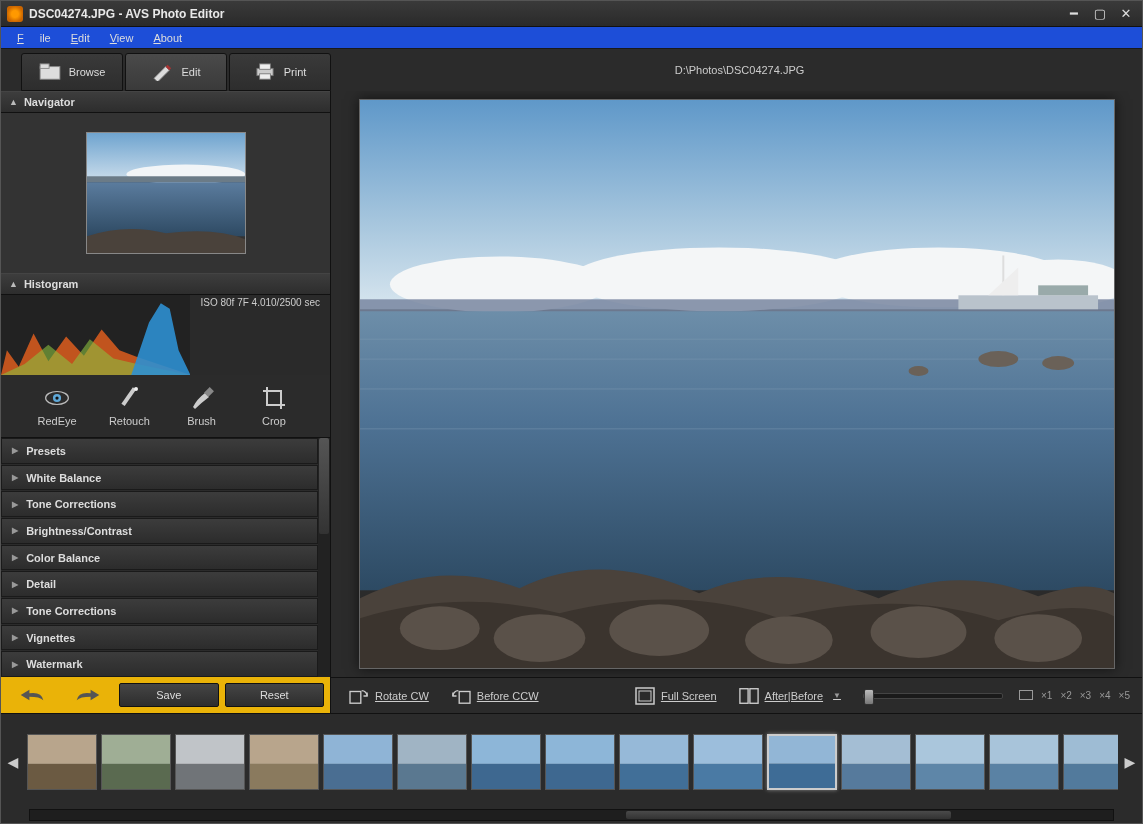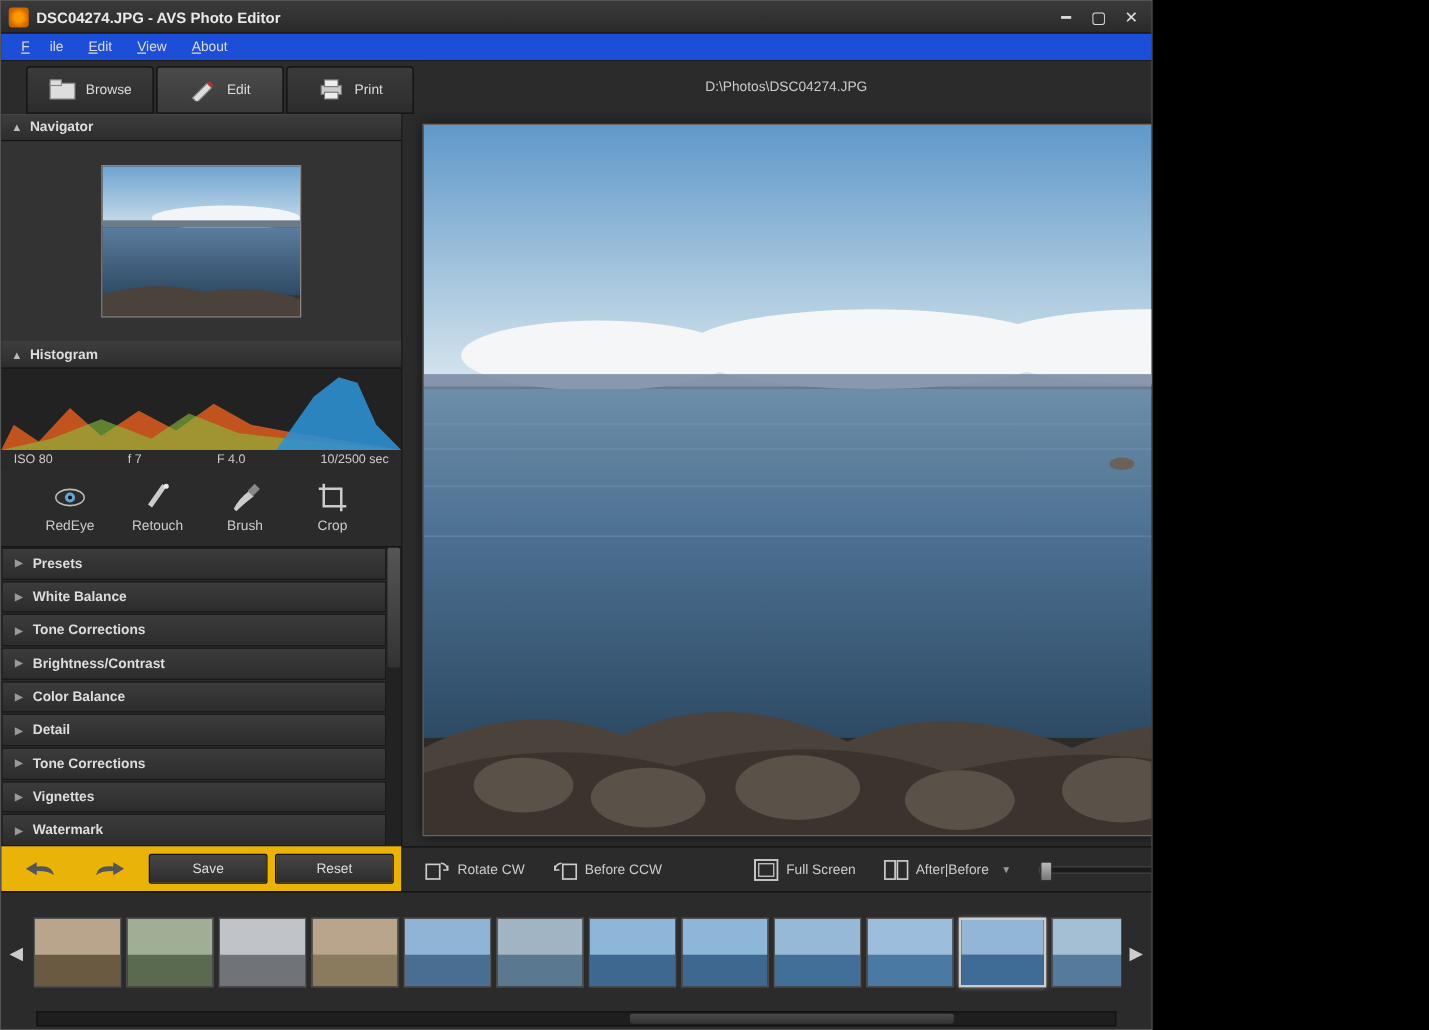--- a/index.html
+++ b/index.html
@@ -1,57 +1,57 @@
 <!DOCTYPE html>
 <html><head>
 <meta charset="utf-8">
 <style>
 * { margin:0; padding:0; box-sizing:border-box; font-family:Tahoma,Verdana,sans-serif; }
 body { background:#000; width:1143px; height:824px; overflow:hidden; color:#ccc; font-size:11px; }
-.window { width:922px; height:824px; background:#2b2b2b; border:1px solid #555; display:flex; flex-direction:column; }
+.window { width:1143px; height:824px; background:#2b2b2b; border:1px solid #555; display:flex; flex-direction:column; }
 .titlebar { height:26px; background:linear-gradient(#3a3a3a,#2a2a2a); display:flex; align-items:center; padding:0 6px; border-bottom:1px solid #111; }
 .titlebar .app-icon { width:16px; height:16px; background:radial-gradient(circle,#f90 30%,#c60 70%); border-radius:3px; margin-right:6px; }
 .titlebar .title { font-weight:bold; color:#e8e8e8; font-size:12px; }
 .titlebar .controls { margin-left:auto; display:flex; gap:6px; }
 .titlebar .controls span { width:20px; height:16px; display:flex; align-items:center; justify-content:center; color:#ddd; cursor:pointer; font-size:13px; }
 .menubar { height:22px; background:#1d4ed8; display:flex; align-items:center; padding:0 8px; gap:4px; border-bottom:1px solid #1a1a1a; }
 .menubar span { padding:2px 8px; color:#ddd; cursor:pointer; }
 .menubar span u { text-decoration:underline; }
 .toolbar-row { display:flex; background:#2b2b2b; }
 .main-tabs { display:flex; padding:4px 4px 0 20px; background:#2b2b2b; }
 .main-tab { width:102px; height:38px; display:flex; align-items:center; justify-content:center; gap:8px; cursor:pointer; border:1px solid #111; margin-right:2px; background:linear-gradient(#3a3a3a,#2d2d2d); border-radius:3px 3px 0 0; color:#ddd; }
 .main-tab.active { background:linear-gradient(#4a4a4a,#3a3a3a); }
 .main-tab .icon { width:22px; height:18px; }
 .filepath { flex:1; text-align:center; color:#ccc; align-self:center; font-size:11px; }
 .content { flex:1; display:flex; overflow:hidden; }
 .left-panel { width:330px; background:#2b2b2b; display:flex; flex-direction:column; border-right:1px solid #111; }
 .panel-header { height:22px; background:linear-gradient(#3d3d3d,#2d2d2d); display:flex; align-items:center; padding:0 8px; color:#ddd; font-weight:bold; gap:6px; border-top:1px solid #444; border-bottom:1px solid #111;}
 .panel-header .tri { font-size:9px; color:#bbb; }
 .nav-body { height:160px; display:flex; align-items:center; justify-content:center; background:#333; }
 .nav-thumb { width:160px; height:122px; border:1px solid #888; }
-.hist-body { height:80px; background:#222; position:relative; display:flex; flex-direction:column; }
+.hist-body { height:80px; background:#222; position:relative; display:flex; flex-direction:row; }
 .hist-svg { flex:1; }
 .hist-info { display:flex; justify-content:space-between; padding:2px 10px; color:#ccc; font-size:10px; background:#2a2a2a;}
 .tools-row { display:flex; justify-content:space-around; padding:10px 20px; background:#2b2b2b; border-bottom:1px solid #111;}
 .tool { display:flex; flex-direction:column; align-items:center; gap:4px; cursor:pointer; color:#ccc; width:70px;}
 .tool svg { width:26px; height:26px; }
 .accordion { flex:1; overflow-y:auto; display:flex; flex-direction:column; gap:1px; padding-right:12px; position:relative;}
 .acc-item { height:26px; background:linear-gradient(#3c3c3c,#2c2c2c); display:flex; align-items:center; padding:0 10px; gap:8px; cursor:pointer; color:#ddd; border:1px solid #1a1a1a; font-weight:bold;}
 .acc-item .tri { font-size:8px; color:#999;}
 .acc-scroll { position:absolute; right:0; top:0; bottom:0; width:12px; background:#222;}
 .acc-scroll-thumb { position:absolute; left:1px; right:1px; top:0; height:40%; background:linear-gradient(#555,#333); border-radius:2px;}
 .bottom-left { display:flex; gap:6px; padding:6px; background:#eab308;}
 .bottom-left .undo, .bottom-left .redo { width:50px; height:24px; display:flex; align-items:center; justify-content:center;}
 .bottom-left .undo svg, .bottom-left .redo svg { width:26px; height:16px; fill:#555;}
 .btn { flex:1; height:24px; background:linear-gradient(#454545,#2d2d2d); border:1px solid #111; display:flex; align-items:center; justify-content:center; color:#ddd; cursor:pointer; border-radius:2px;}
 .viewer { flex:1; display:flex; flex-direction:column; background:#2b2b2b;}
 .canvas-area { flex:1; display:flex; align-items:center; justify-content:center; padding:8px 16px;}
 .canvas { width:756px; height:570px; border:1px solid #666; box-shadow:0 0 12px rgba(0,0,0,.6);}
 .viewer-bar { height:36px; display:flex; align-items:center; padding:0 12px; gap:10px; background:#2b2b2b; border-top:1px solid #111;}
-.vb-btn { display:flex; align-items:center; gap:6px; cursor:pointer; color:#ccc; padding:4px 6px;}
+.vb-btn { display:flex; align-items:center; gap:6px; cursor:pointer; color:#ccc; padding:4px 6px;text-decoration:underline;}
 .vb-btn svg { width:20px; height:18px; stroke:#ccc; fill:none;}
 .vb-spacer { flex:1;}
 .zoom-slider { width:140px; height:6px; background:#1a1a1a; border:1px solid #444; border-radius:2px; position:relative; margin:0 6px;}
 .zoom-slider .knob { position:absolute; top:-5px; left:0; width:10px; height:16px; background:linear-gradient(#bbb,#777); border:1px solid #333; border-radius:2px;}
 .zoom-marks { display:flex; gap:8px; color:#999; font-size:10px;}
 .zoom-marks .fit { width:14px; height:10px; border:1px solid #999; display:inline-block;}
 .filmstrip { height:96px; background:#2b2b2b; display:flex; align-items:center; border-top:1px solid #111;}
 .fs-arrow { width:24px; height:88px; display:flex; align-items:center; justify-content:center; cursor:pointer; color:#ccc; font-size:14px;}
 .fs-items { flex:1; display:flex; gap:4px; overflow:hidden; padding:6px 2px;}
 .fs-item { width:70px; height:56px; border:1px solid #555; cursor:pointer; flex-shrink:0;}

